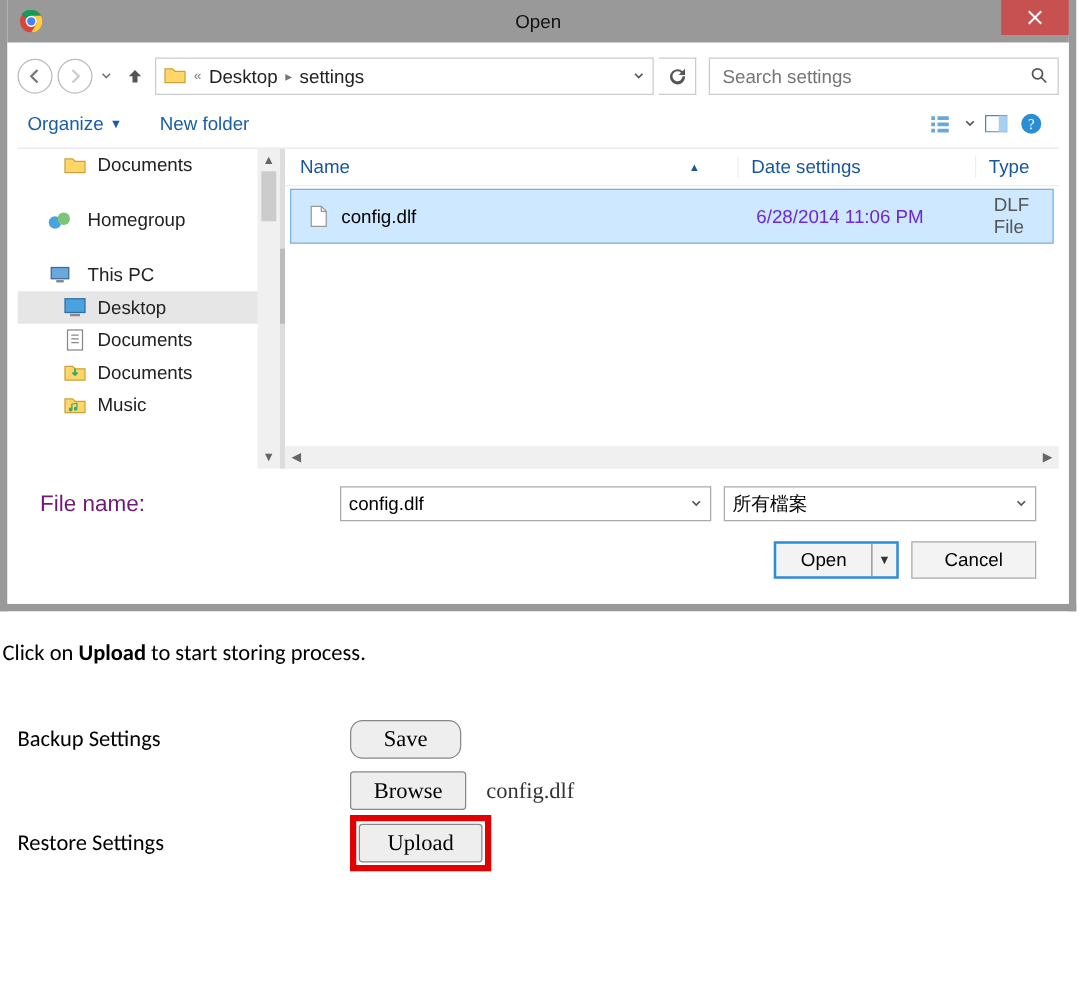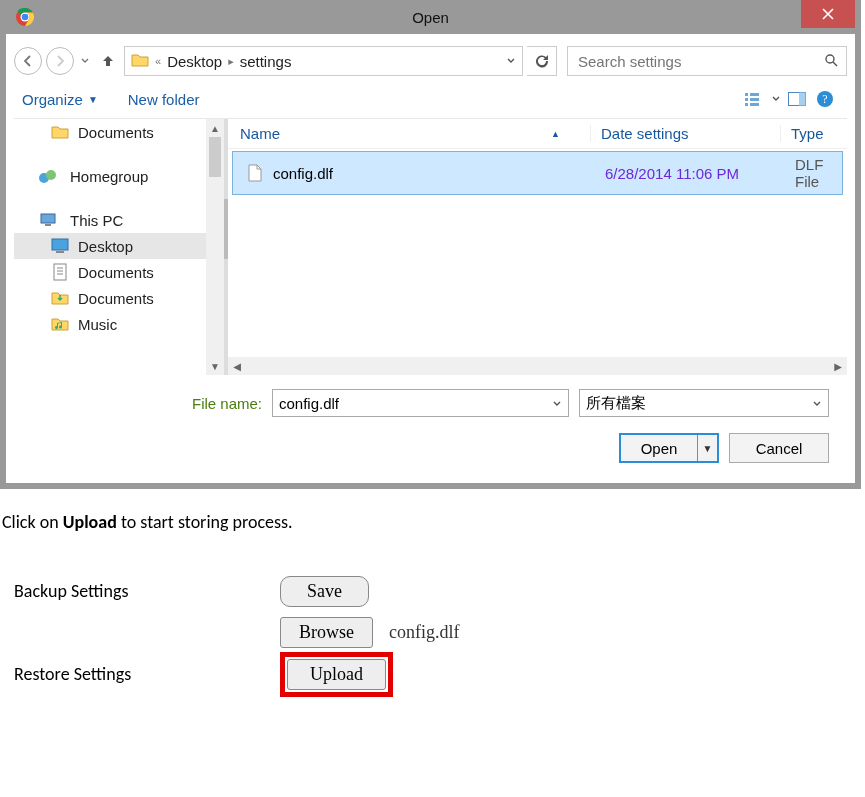--- a/index.html
+++ b/index.html
@@ -168,21 +168,21 @@
     margin-top:auto;
   }
   .hscroll .arrow{width:18px;display:flex;align-items:center;justify-content:center;color:#666;font-size:10px;}
   .hscroll .track{flex:1;}
   .footer {
     padding:14px 18px 12px;
   }
   .fn-row {
     display:flex; align-items:center; gap:10px;
   }
-  .fn-row .lbl { width:230px; text-align:right; font-size:15px; color:#4d7c0f;}
+  .fn-row .lbl { width:230px; text-align:left; font-size:18px; color:#701a75;}
   .fn-row select, .fn-row .sel {
     height:28px; border:1px solid #aaa; font-size:15px; padding:0 6px; background:#fff;
     display:flex; align-items:center; justify-content:space-between;
   }
   .fn-file { flex:1; }
   .fn-type { width:250px; }
   .btnrow {
     display:flex; justify-content:flex-end; gap:10px; margin-top:16px;
   }
   .winbtn {

